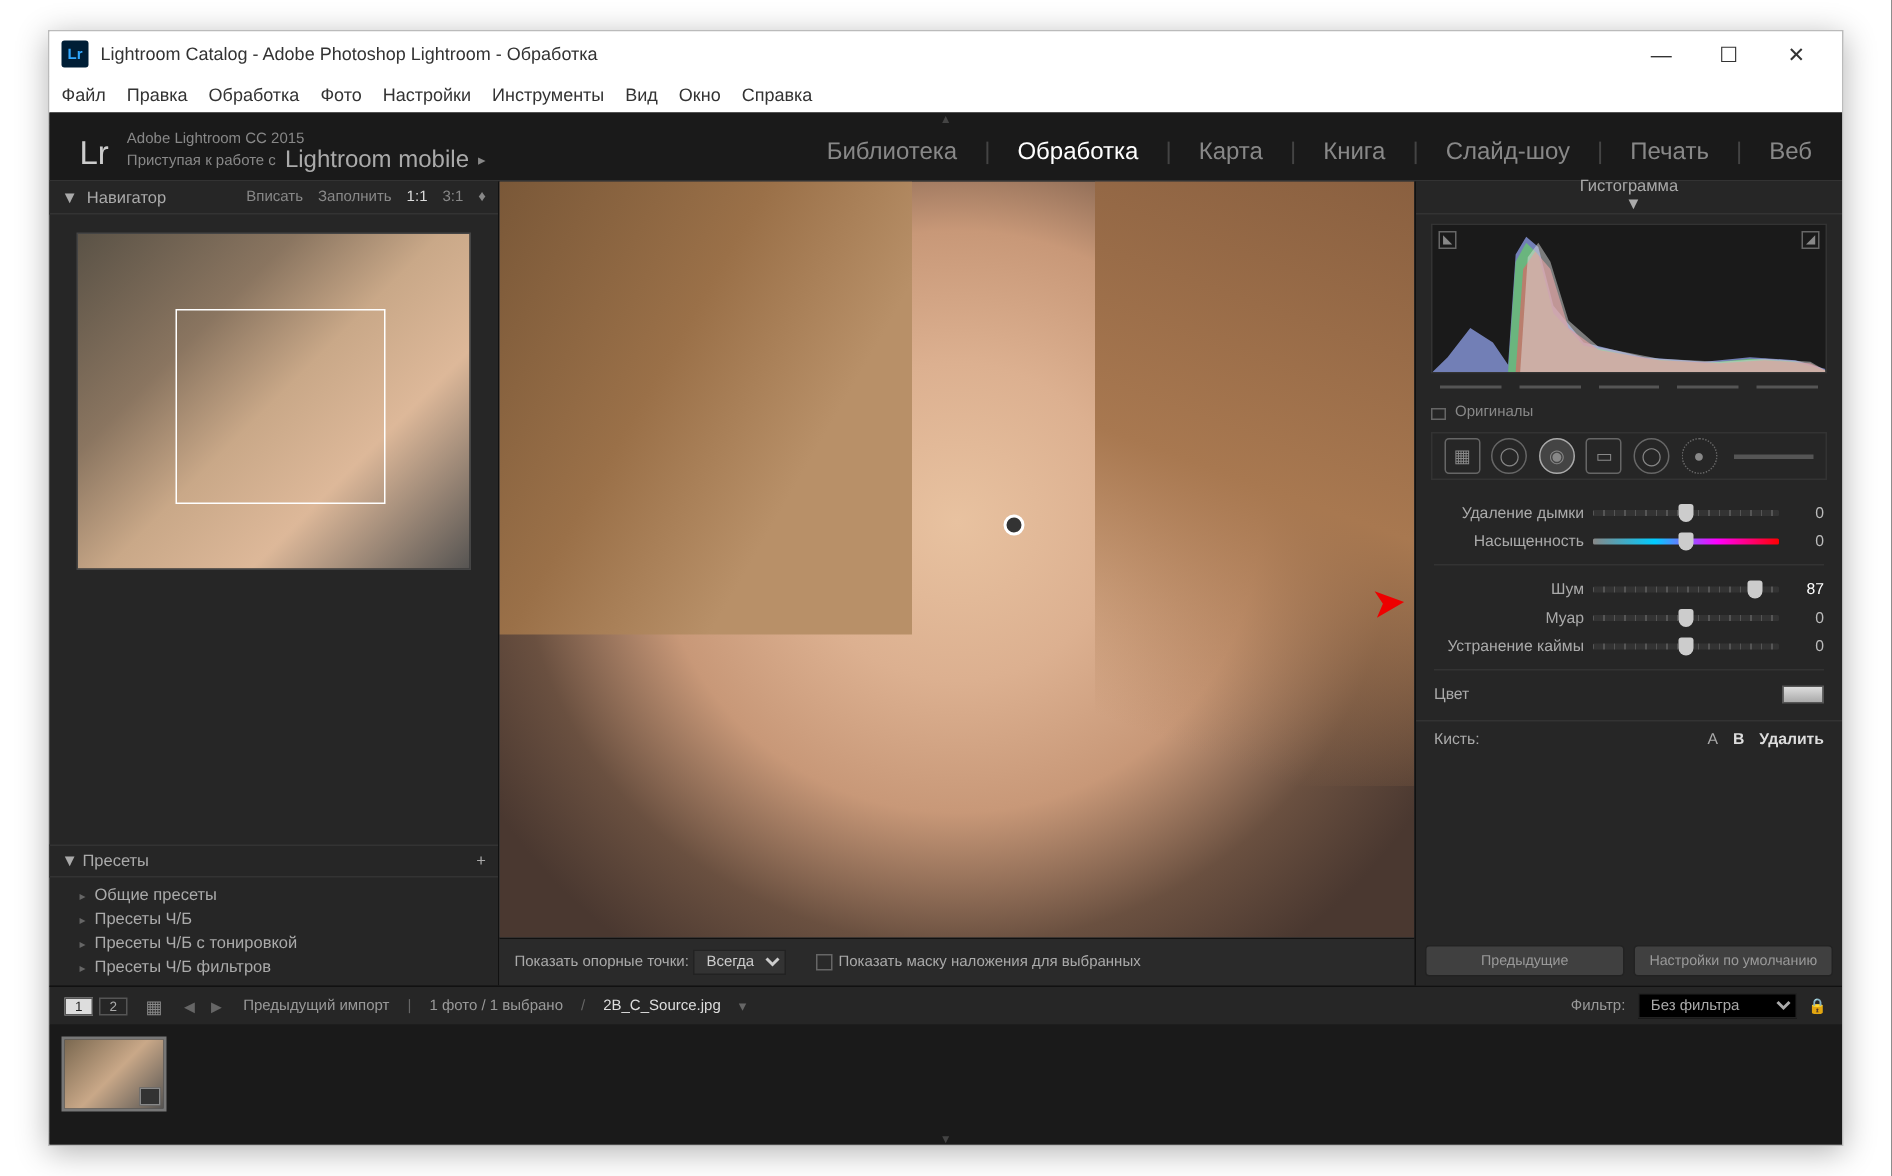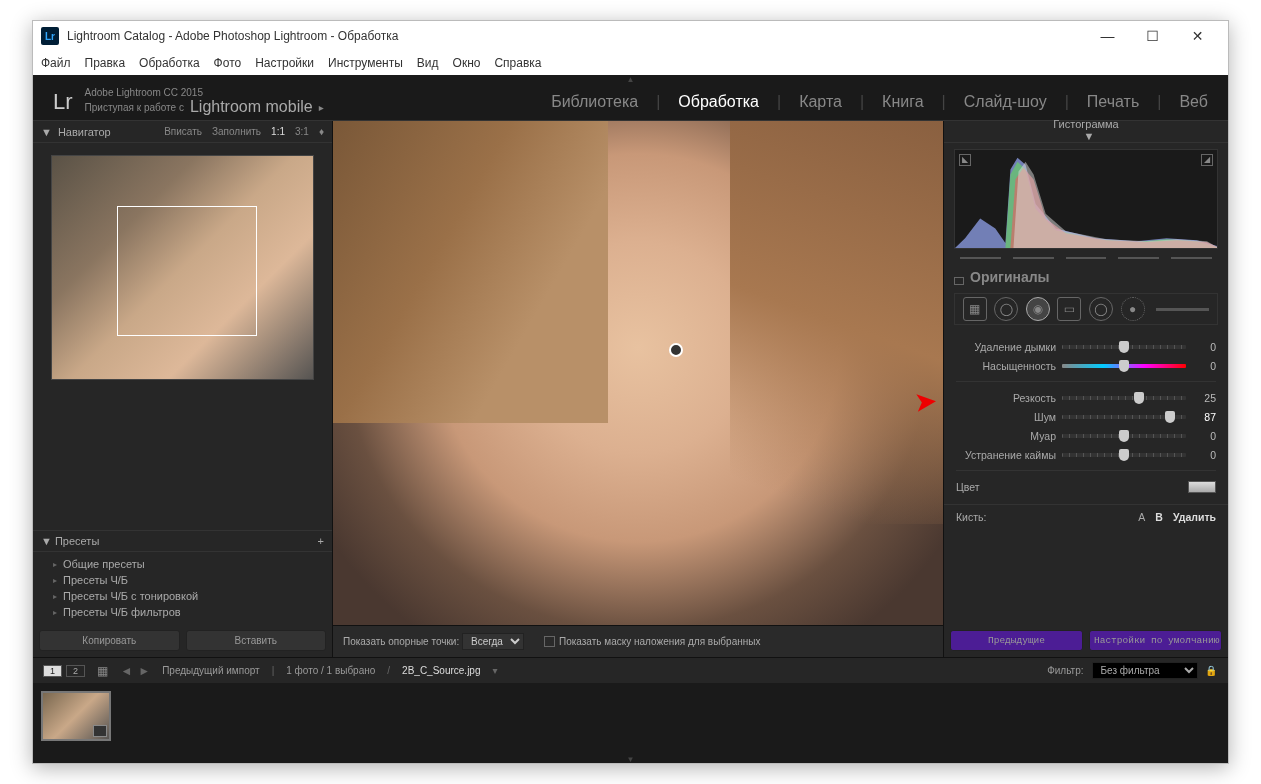--- a/index.html
+++ b/index.html
@@ -44,39 +44,39 @@
 .edit-point { position: absolute; top: 44%; left: 55%; width: 14px; height: 14px; border: 2px solid #fff; border-radius: 50%; background: #333; }
 .center-toolbar { height: 32px; background: #2a2a2a; display: flex; align-items: center; padding: 0 10px; font-size: 10px; color: #aaa; gap: 20px; border-top: 1px solid #111; }
 .center-toolbar .cb { width: 11px; height: 11px; border: 1px solid #666; display: inline-block; vertical-align: middle; margin-right: 4px; }
 .center-toolbar select { background: #333; color: #ccc; border: 1px solid #222; font-size: 10px; padding: 1px 4px; }
 .right-panel { width: 285px; background: #262626; display: flex; flex-direction: column; border-left: 1px solid #111; position: relative; }
 .right-panel .panel-header { justify-content: flex-end; flex-direction: column; }
 .histogram { margin: 6px 10px; height: 100px; background: #1a1a1a; border: 1px solid #333; position: relative; overflow: hidden; }
 .histogram svg { width: 100%; height: 100%; }
 .hist-markers { display: flex; justify-content: space-around; padding: 2px 10px 6px; }
 .hist-markers span { flex: 1; height: 2px; background: #555; margin: 0 6px; }
-.originals-row { padding: 4px 10px 8px; font-size: 14px; color: #888; display: flex; align-items: flex-end; gap: 6px; font-weight: bold; }
+.originals-row { padding: 4px 10px 8px; font-size: 10px; color: #888; display: flex; align-items: flex-end; gap: 6px; }
 .tool-strip { margin: 0 10px 8px; height: 32px; border: 1px solid #333; display: flex; align-items: center; justify-content: space-around; padding: 0 4px; }
 .tool-btn { width: 24px; height: 24px; border-radius: 50%; border: 1px solid #666; display: flex; align-items: center; justify-content: center; color: #888; font-size: 12px; }
 .tool-btn.sq { border-radius: 3px; }
 .tool-btn.active { background: #444; border-color: #aaa; }
 .sliders { padding: 4px 12px; font-size: 11px; }
 .slider-row { display: flex; align-items: center; height: 19px; gap: 6px; }
 .slider-label { width: 100px; text-align: right; color: #aaa; font-size: 10.5px; }
 .slider-track { flex: 1; height: 4px; background: linear-gradient(to right, #444, #777); position: relative; border-radius: 1px; }
 .slider-track.tick { background: repeating-linear-gradient(to right, #555 0 1px, #333 1px 7px); }
 .slider-handle { position: absolute; top: -4px; width: 10px; height: 12px; background: #ccc; border-radius: 2px 2px 5px 5px; transform: translateX(-50%); }
 .slider-val { width: 24px; text-align: right; color: #bbb; font-size: 10.5px; }
 .slider-hr { border-top: 1px solid #333; margin: 6px 0; }
 .color-swatch { width: 28px; height: 12px; background: linear-gradient(#ddd,#aaa); border: 1px solid #555; }
 .brush-row { display: flex; justify-content: space-between; padding: 6px 12px; font-size: 10.5px; color: #aaa; border-top: 1px solid #333; margin-top: 4px; }
 .brush-row .r { display: flex; gap: 10px; }
 .brush-row .r b { color: #ddd; font-weight: bold; }
 .right-bottom-btns { display: flex; gap: 6px; padding: 6px; margin-top: auto; }
-.right-bottom-btns button { flex: 1; background: #4c1d95; border: 1px solid #222; color: #999; font-size: 9.5px; padding: 4px; border-radius: 3px; white-space: nowrap; overflow: hidden; font-family: Liberation Mono, monospace; }
+.right-bottom-btns button { flex: 1; background: #404040; border: 1px solid #222; color: #999; font-size: 9.5px; padding: 4px; border-radius: 3px; white-space: nowrap; overflow: hidden; }
 .red-arrow { position: absolute; top: 264px; left: -30px; font-size: 28px; color: #e00; transform: rotate(-5deg); pointer-events: none; }
 .filmstrip-bar { height: 26px; background: #262626; border-top: 1px solid #111; display: flex; align-items: center; padding: 0 10px; font-size: 10px; color: #999; gap: 12px; }
 .view-toggle { display: flex; gap: 4px; }
 .view-toggle span { border: 1px solid #555; padding: 0 6px; font-size: 9px; color: #aaa; }
 .view-toggle span.active { background: #ddd; color: #222; }
 .grid-icon { color: #888; font-size: 12px; }
 .nav-arrows { color: #666; font-size: 12px; display: flex; gap: 6px; }
 .filter-select { margin-left: auto; display: flex; align-items: center; gap: 8px; }
 .filter-select select { background: #000000; border: 1px solid #222; color: #aaa; font-size: 10px; padding: 1px 20px 1px 4px; }
 .lock-icon { color: #888; }
@@ -160,24 +160,20 @@
         <div class="panel-section-header">
           <span><span>▼</span> <span>Пресеты</span></span>
           <span>+</span>
         </div>
         <div class="preset-list">
           <div class="preset-item">Общие пресеты</div>
           <div class="preset-item">Пресеты Ч/Б</div>
           <div class="preset-item">Пресеты Ч/Б с тонировкой</div>
           <div class="preset-item">Пресеты Ч/Б фильтров</div>
         </div>
-        <div class="panel-bottom-btns">
-          <button>Копировать</button>
-          <button>Вставить</button>
-        </div>
       </div>
 
       <div class="center-view">
         <div class="photo-area">
           <div class="photo-face"></div>
           <div class="edit-point"></div>
         </div>
         <div class="center-toolbar">
           <span><span>Показать опорные точки:</span>
             <select><option>Всегда</option></select></span>
@@ -230,27 +226,20 @@
             </div>
           <div class="slider-row">
               <div class="slider-label">Насыщенность</div>
               <div class="slider-track" style="background:linear-gradient(to right,#888,#0cf,#f0f,#f00)">
                 <div class="slider-handle" style="left:50%"></div>
               </div>
               <div class="slider-val">0</div>
             </div>
           <div class="slider-hr"></div>
           <div class="slider-row">
-              <div class="slider-label">Резкость</div>
-              <div class="slider-track tick">
-                <div class="slider-handle" style="left:62%"></div>
-              </div>
-              <div class="slider-val">25</div>
-            </div>
-          <div class="slider-row">
               <div class="slider-label">Шум</div>
               <div class="slider-track tick">
                 <div class="slider-handle" style="left:87%"></div>
               </div>
               <div class="slider-val" style="color:#fff">87</div>
             </div>
           <div class="slider-row">
               <div class="slider-label">Муар</div>
               <div class="slider-track tick">
                 <div class="slider-handle" style="left:50%"></div>

